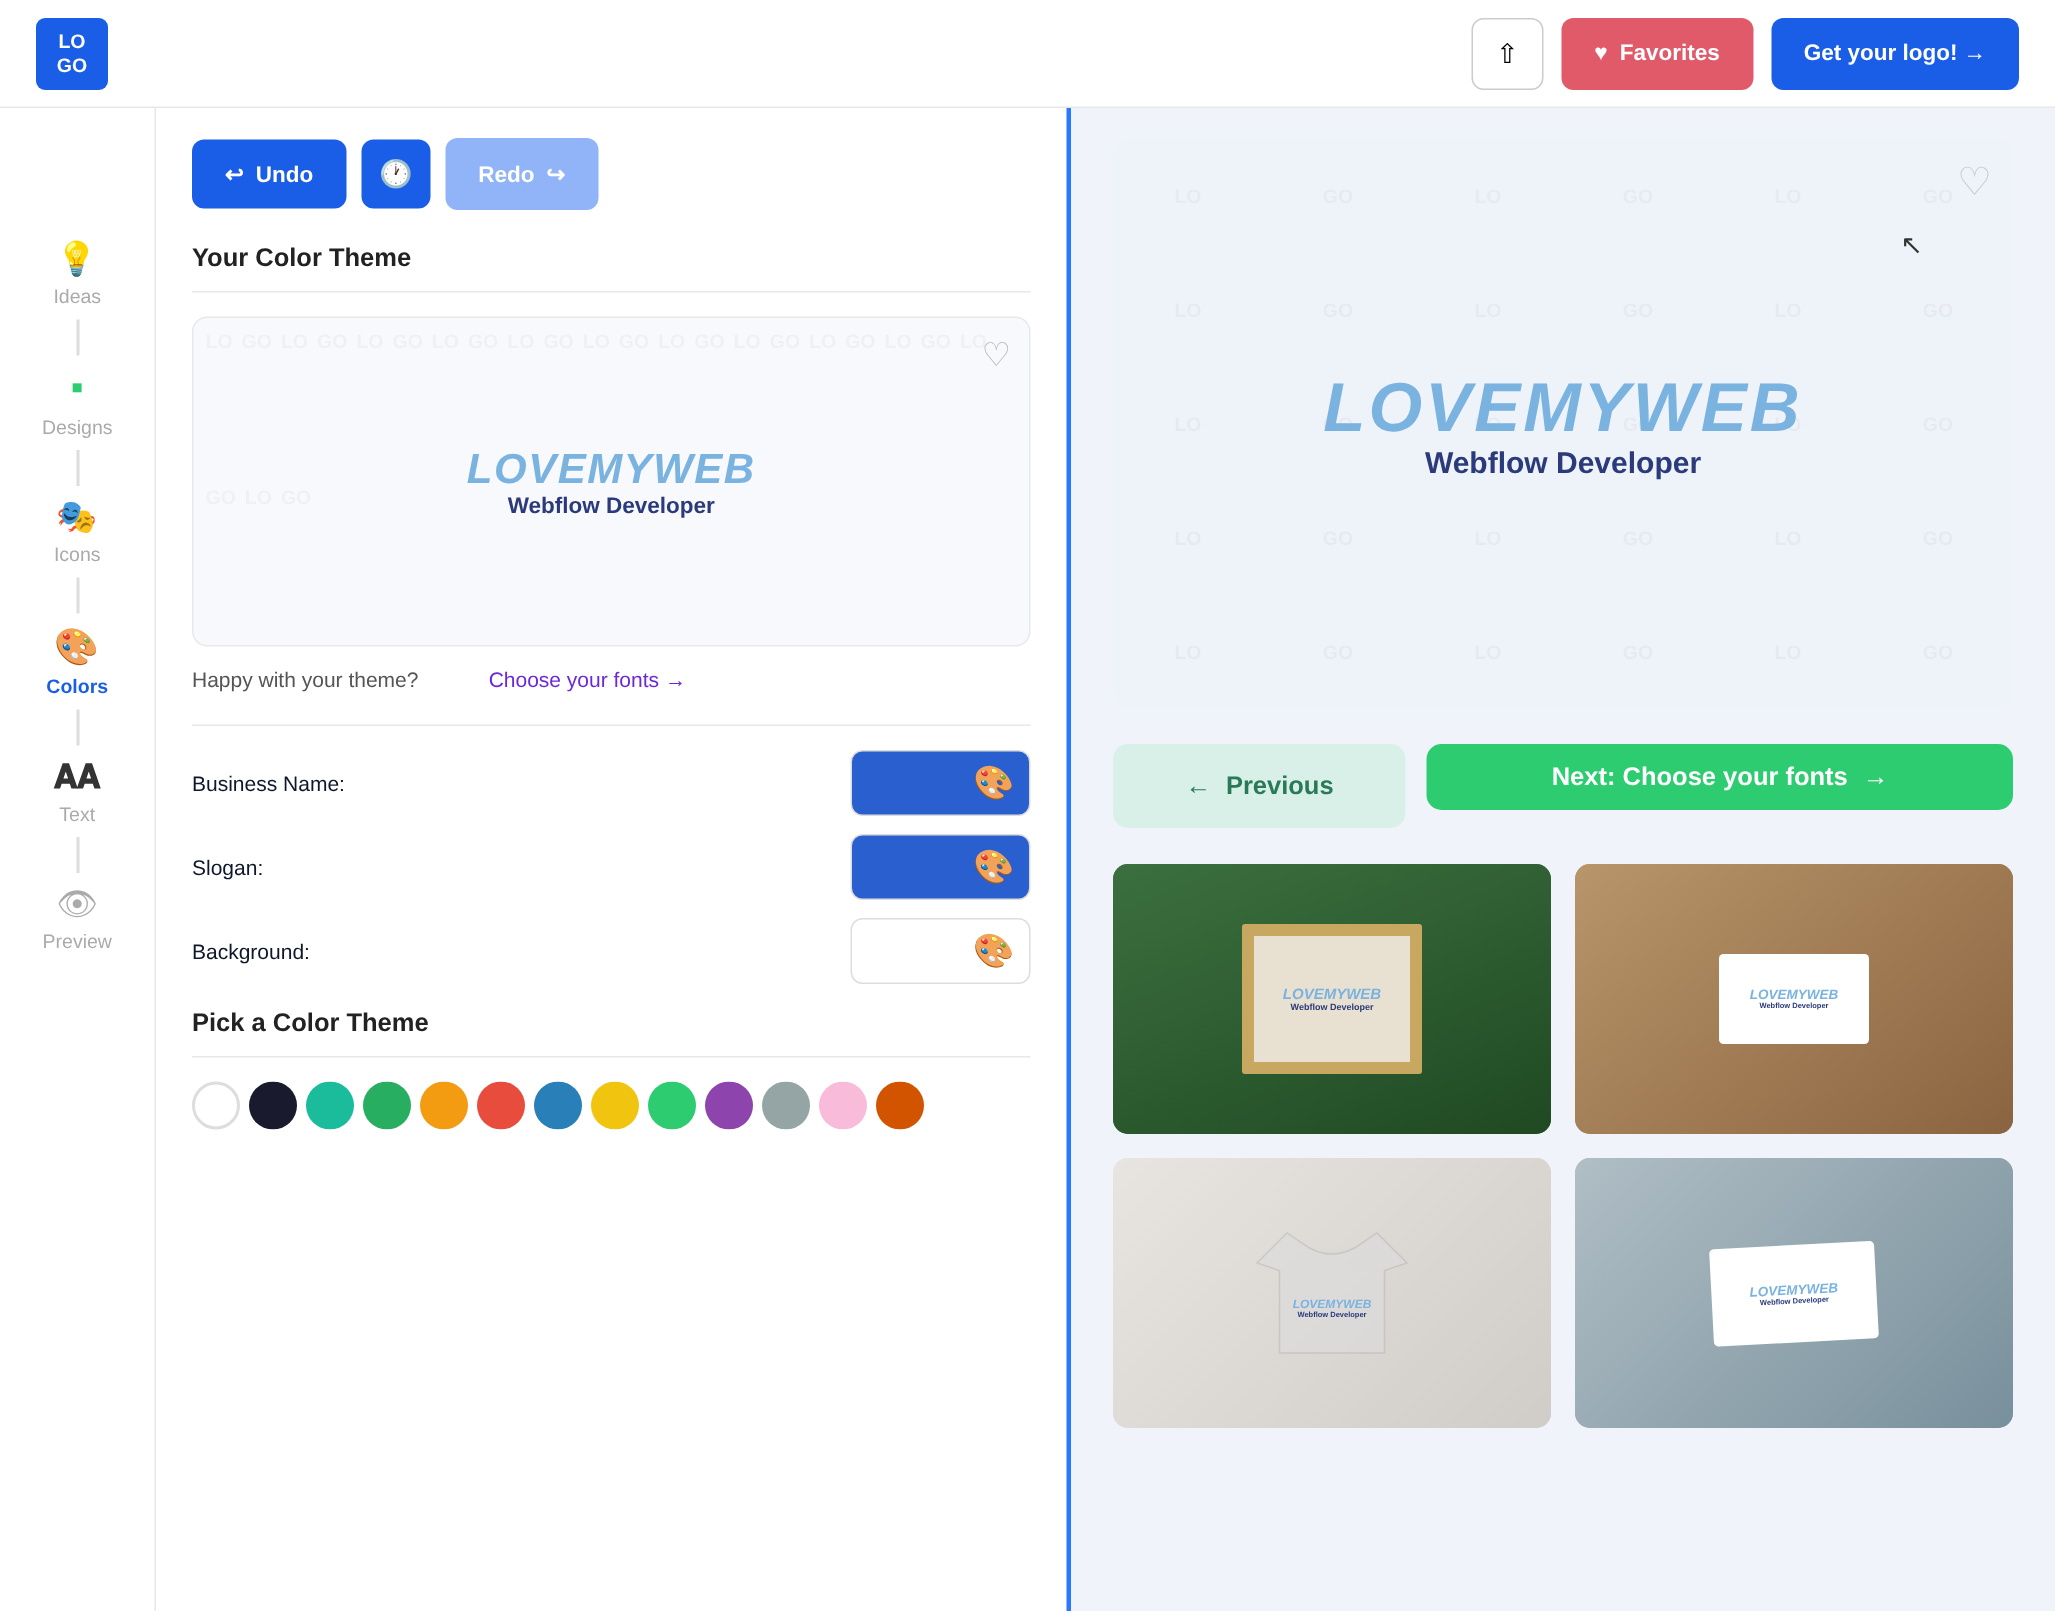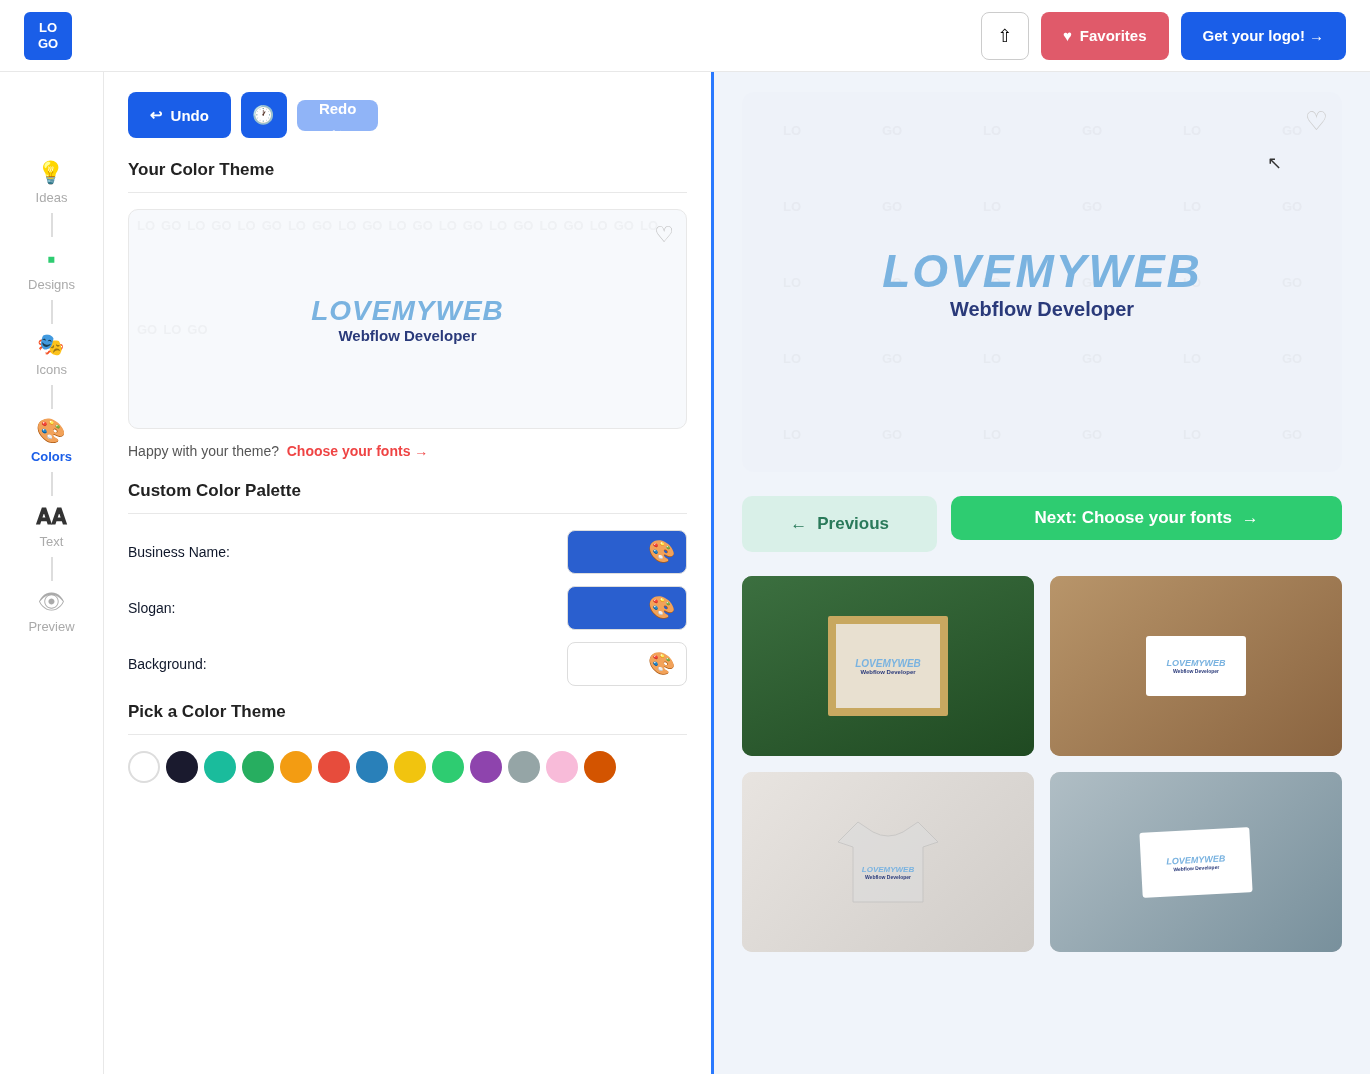--- a/index.html
+++ b/index.html
@@ -136,25 +136,25 @@
       font-size: 18px;
       cursor: pointer;
       display: flex; align-items: center; justify-content: center;
     }
     .redo-btn {
       background: #90b4f7;
       color: #fff;
       border: none;
       border-radius: 8px;
       padding: 0 22px;
-      height: 31px;
+      height: 48px;
       font-size: 15px;
       font-weight: 600;
       cursor: pointer;
-      display: flex; align-items: center; gap: 8px; flex-direction: column;
+      display: flex; align-items: center; gap: 8px;
     }
 
     
     .section-title { font-size: 17px; font-weight: 700; color: #222; margin-bottom: 12px; }
     .section-divider { border: none; border-top: 1.5px solid #e8e8e8; margin-bottom: 16px; }
 
     .logo-preview-card {
       border: 1.5px solid #e8e8e8;
       border-radius: 10px;
       background: #f7f9fc;
@@ -199,21 +199,21 @@
       font-size: 15px;
       font-weight: 700;
       color: #2a3a7a;
     }
 
     .choose-fonts-line {
       font-size: 14px;
       color: #555;
       margin-bottom: 22px;
     }
-    .choose-fonts-line a { color: #ef4444; font-weight: 700; text-decoration: none; }
+    .choose-fonts-line a { color: #6d28d9; font-weight: 400; text-decoration: none; margin-left: 39px; }
 
     
     .palette-row {
       display: flex;
       align-items: center;
       justify-content: space-between;
       margin-bottom: 12px;
     }
     .palette-label { font-size: 14px; color: #0f172a; }
     .color-picker-btn {
@@ -469,21 +469,20 @@
           <div class="preview-logo-slogan">Webflow Developer</div>
         </div>
       </div>
       <p class="choose-fonts-line">
         <span>Happy with your theme?</span>
         &nbsp;<a href="#">Choose your fonts →</a>
       </p>
     </div>
 
     <div>
-      <p class="section-title">Custom Color Palette</p>
       <hr class="section-divider">
       <div class="palette-row">
         <span class="palette-label">Business Name:</span>
         <button class="color-picker-btn blue">
           <span>🎨</span>
         </button>
       </div>
       <div class="palette-row">
         <span class="palette-label">Slogan:</span>
         <button class="color-picker-btn blue">

